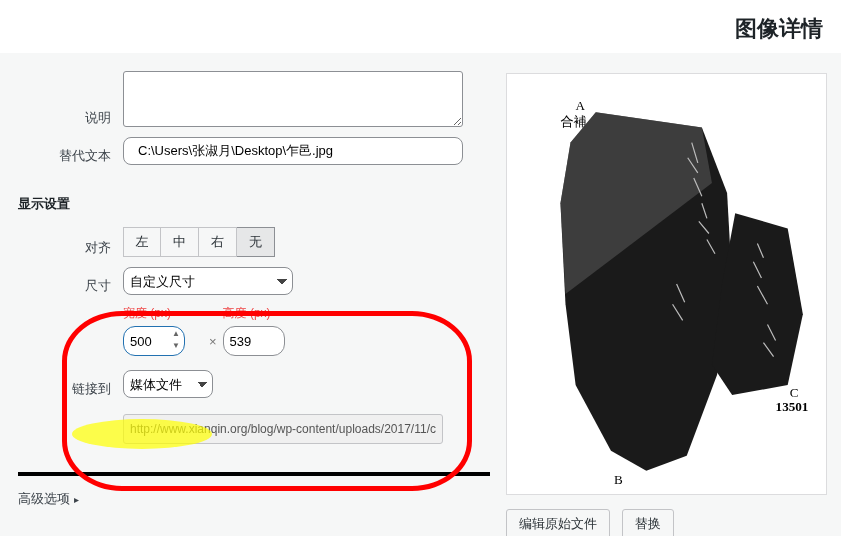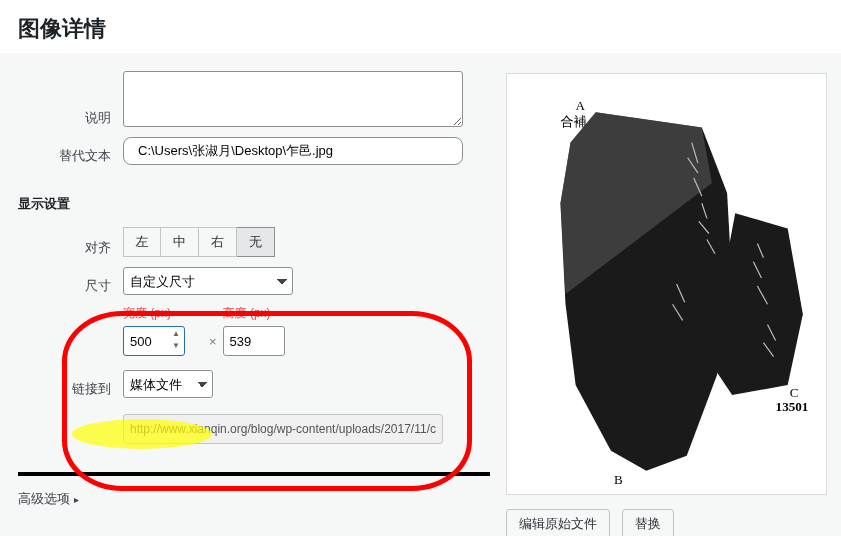--- a/index.html
+++ b/index.html
@@ -1,38 +1,38 @@
 <!DOCTYPE html>
 <html><head>
 <meta charset="utf-8">
 <style>
 * { box-sizing: border-box; margin: 0; padding: 0; }
 body { font-family: -apple-system, "Segoe UI", "Microsoft YaHei", sans-serif; font-size: 13px; color: #2c3338; background: #fff; width: 841px; height: 536px; overflow: hidden; }
-.header { padding: 14px 18px 8px; }
+.header { padding: 14px 18px 8px; text-align: right; }
 .header h1 { font-size: 22px; font-weight: 600; color: #1d2327; }
 .strip { background: #fff; height: 1px; box-shadow: 0 1px 0 rgba(0,0,0,.04); }
 .content { display: flex; background: #f6f7f7; padding-top: 10px; height: calc(100% - 45px); }
 .left { flex: 0 0 500px; padding: 8px 10px 10px 18px; position: relative; }
 .right { flex: 1; padding: 10px 14px 20px 6px; display: flex; flex-direction: column; }
 .row { display: flex; align-items: flex-end; margin-bottom: 10px; }
 .row label.lead { flex: 0 0 105px; text-align: right; padding-right: 12px; padding-top: 6px; color: #3c434a; font-size: 13px; }
 textarea { width: 340px; height: 56px; border: 1px solid #8c8f94; border-radius: 3px; padding: 4px 6px; font-family: inherit; font-size: 13px; resize: both; }
 input[type=text].wide { width: 340px; height: 28px; border: 1px solid #8c8f94; border-radius: 8px; padding: 0 14px; font-size: 13px; }
 .section-title { font-size: 13px; font-weight: 600; color: #1d2327; margin: 30px 0 14px 0; }
 .btn-group { display: inline-flex; }
 .btn-group button { border: 1px solid #c3c4c7; background: #f6f7f7; height: 30px; min-width: 38px; padding: 0 10px; font-size: 13px; color: #2c3338; cursor: pointer; }
 .btn-group button + button { border-left: none; }
 .btn-group button.active { background: #e6e7e8; border-color: #8c8f94; }
-select { height: 28px; border: 1px solid #8c8f94; border-radius: 3px; background: #fff; padding: 0 24px 0 6px; font-size: 13px; appearance: none; background-image: linear-gradient(45deg, transparent 50%, #444 50%), linear-gradient(135deg, #444 50%, transparent 50%); background-position: right 10px center, right 5px center; background-size: 5px 5px, 5px 5px; background-repeat: no-repeat; }
+select { height: 28px; border: 1px solid #8c8f94; border-radius: 8px; background: #fff; padding: 0 24px 0 6px; font-size: 13px; appearance: none; background-image: linear-gradient(45deg, transparent 50%, #444 50%), linear-gradient(135deg, #444 50%, transparent 50%); background-position: right 10px center, right 5px center; background-size: 5px 5px, 5px 5px; background-repeat: no-repeat; }
 select.size-sel { width: 170px; }
 select.link-sel { width: 90px; }
 .sublabels { display: flex; margin-left: 105px; }
 .sublabels .col { margin-right: 18px; }
 .sublabels .lbl { font-size: 12px; color: #ef4444; margin-bottom: 4px; }
-input.num { width: 62px; height: 30px; border: 1px solid #2271b1; border-radius: 3px; padding: 0 18px 0 6px; font-size: 13px; text-align: left; }
+input.num { width: 62px; height: 30px; border: 1px solid #2271b1; border-radius: 12px; padding: 0 18px 0 6px; font-size: 13px; text-align: left; }
 input.num.gray { border-color: #8c8f94; }
 .spinner-wrap { position: relative; display: inline-block; }
 .spin-btns { position: absolute; right: 2px; top: 2px; display: flex; flex-direction: column; }
 .spin-btns span { width: 14px; height: 12px; font-size: 8px; line-height: 12px; text-align: center; color: #666; cursor: pointer; }
 .times { margin: 0 6px; color: #777; align-self: flex-end; padding-bottom: 7px; }
 input.url { width: 320px; height: 30px; border: 1px solid #c3c4c7; border-radius: 3px; background: #f0f0f0; padding: 0 6px; font-size: 12px; color: #555; margin-left: 105px; margin-top: 6px; }
 .advanced { margin-top: 28px; border-top: 4px solid #000000; padding-top: 14px; color: #3c434a; font-size: 13px; cursor: pointer; display: flex; align-items: center; gap: 4px; }
 .tri { font-size: 10px; }
 .preview { flex: 1; border: 1px solid #dcdcde; background: #fff; display: flex; align-items: center; justify-content: center; padding: 8px; }
 .preview svg { width: 100%; height: 100%; }

